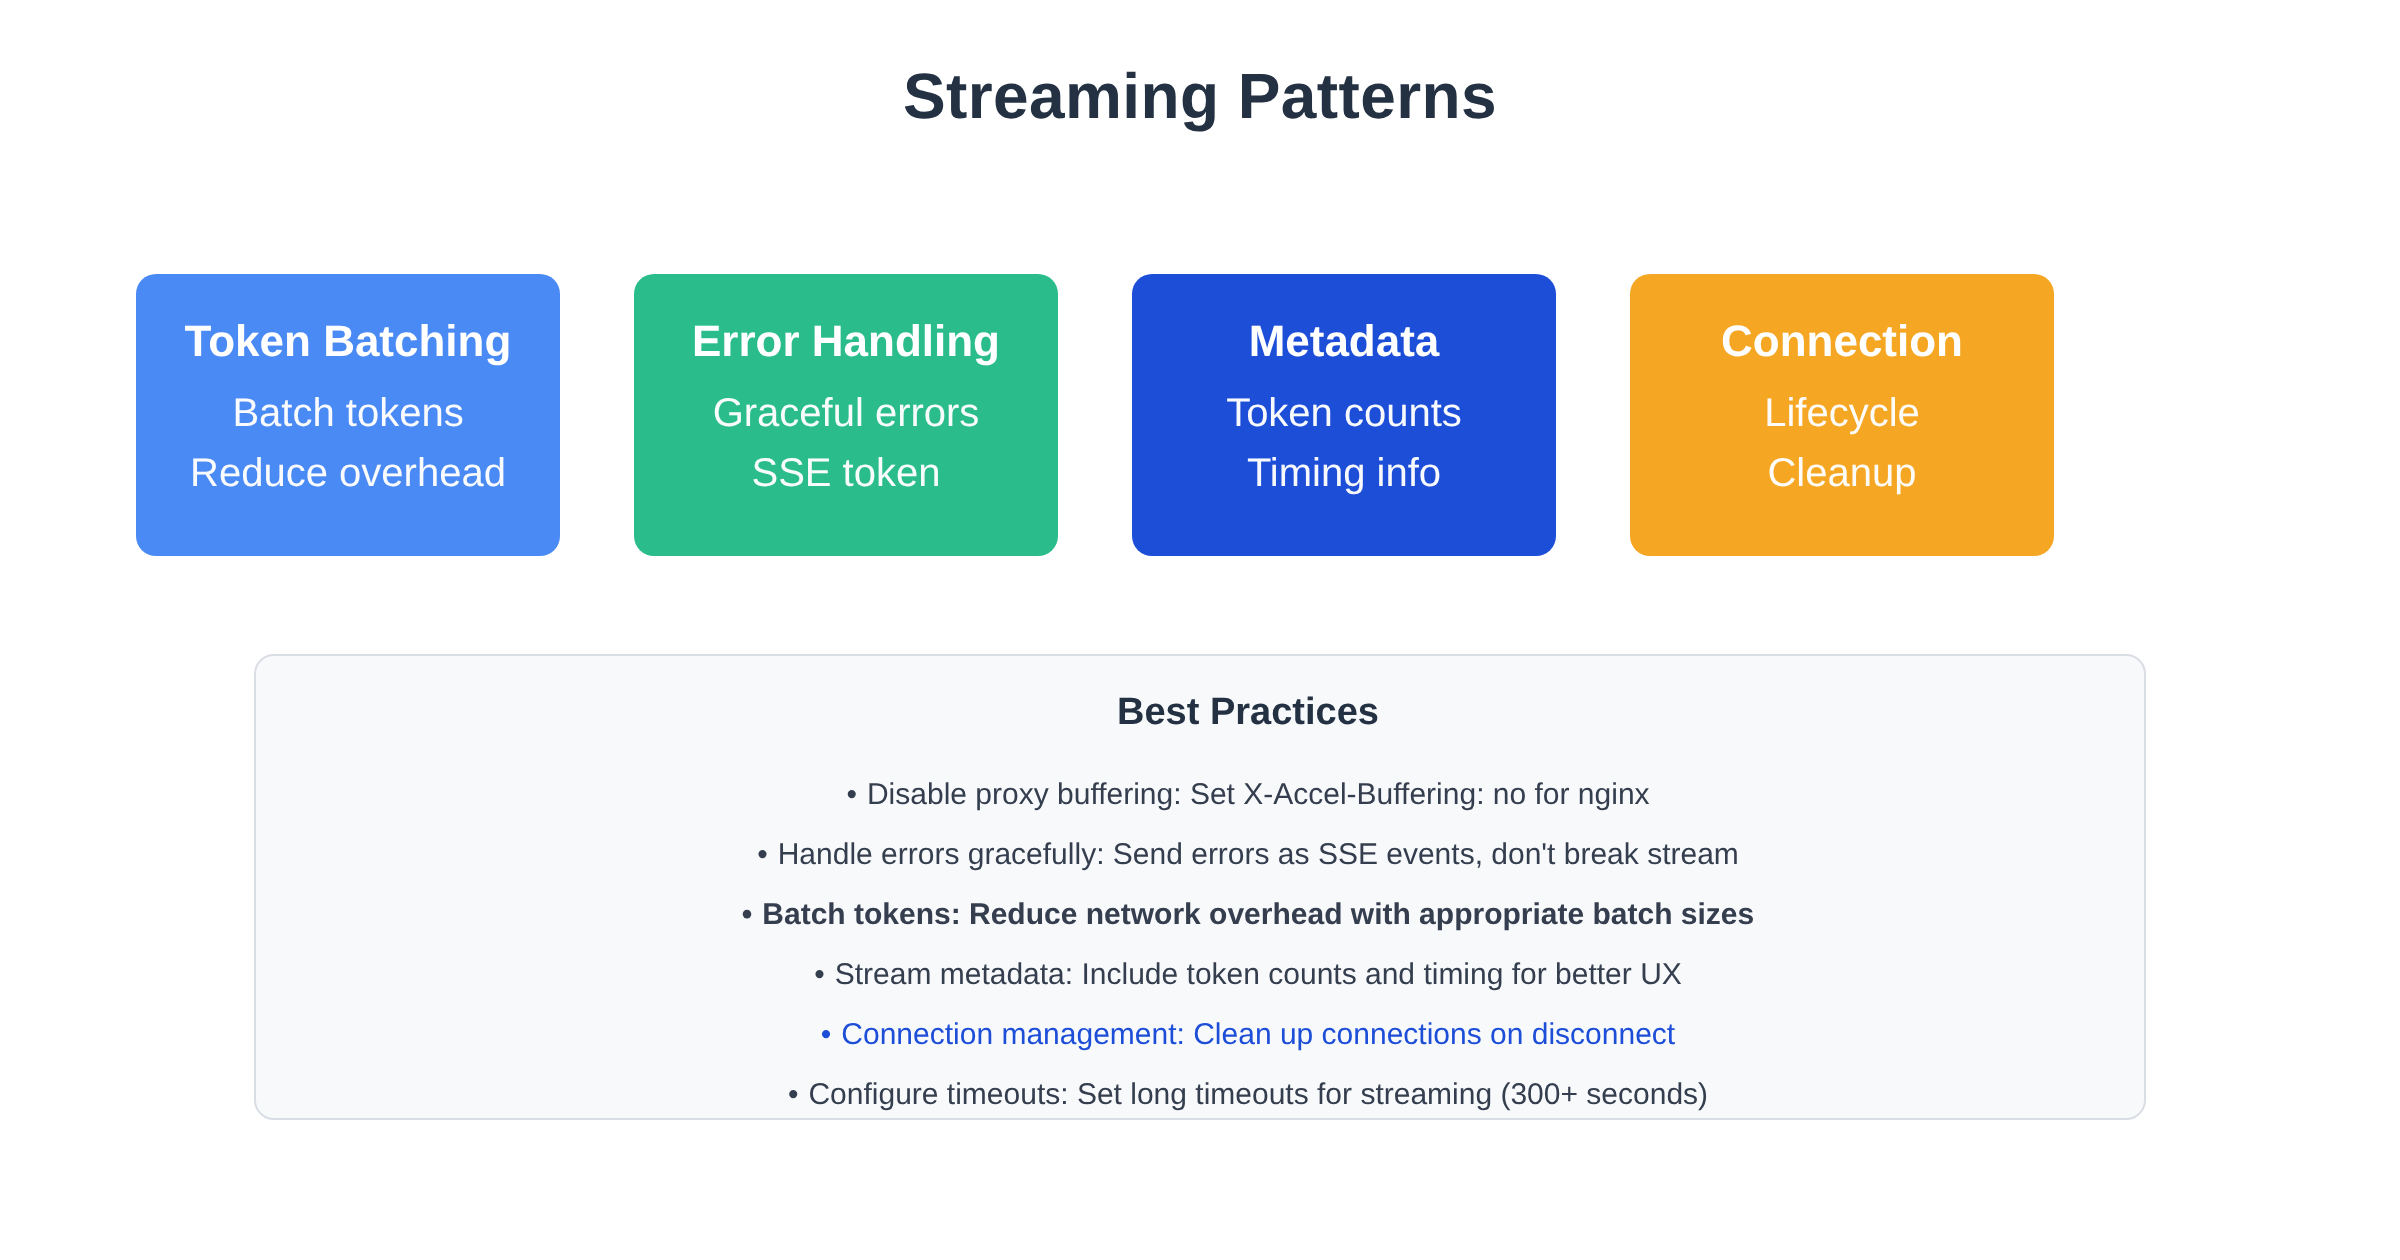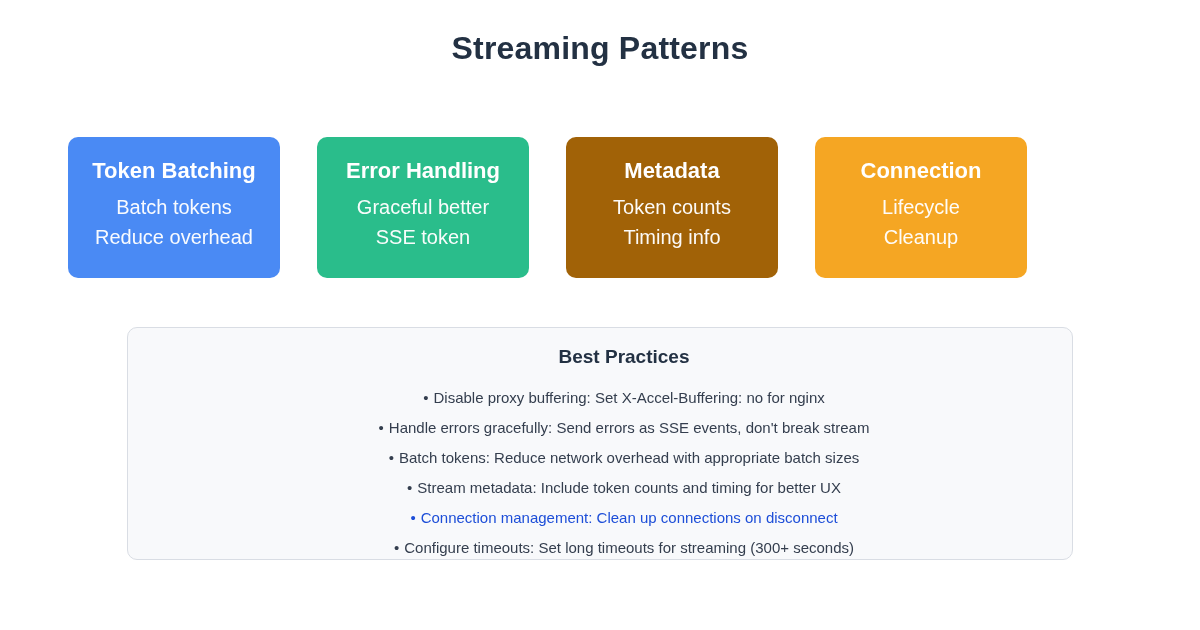--- a/index.html
+++ b/index.html
@@ -84,25 +84,25 @@
 <div class="cards-row">
 
   <div class="pattern-card" style="background-color: rgb(74, 138, 244);">
     <div class="card-title">Token Batching</div>
     <div class="card-line">Batch tokens</div>
     <div class="card-line">Reduce overhead</div>
   </div>
 
   <div class="pattern-card" style="background-color: rgb(42, 189, 139);">
     <div class="card-title">Error Handling</div>
-    <div class="card-line">Graceful better</div>
+    <div class="card-line">Graceful errors</div>
     <div class="card-line">SSE token</div>
   </div>
 
-  <div class="pattern-card" style="background-color: #a16207;">
+  <div class="pattern-card" style="background-color: #1d4ed8;">
     <div class="card-title">Metadata</div>
     <div class="card-line">Token counts</div>
     <div class="card-line">Timing info</div>
   </div>
 
   <div class="pattern-card" style="background-color: rgb(245, 166, 35);">
     <div class="card-title">Connection</div>
     <div class="card-line">Lifecycle</div>
     <div class="card-line">Cleanup</div>
   </div>
@@ -111,21 +111,21 @@
 
 <div class="best-practices" style="background-color: rgb(248, 249, 251); border-color: rgb(217, 221, 228);">
   <h2 class="bp-title" style="color: rgb(35, 49, 67);">Best Practices</h2>
   <ul class="bp-list">
     <li class="bp-item" style="color: rgb(52, 62, 78);">
       <span class="bullet">•</span><span>Disable proxy buffering: Set X-Accel-Buffering: no for nginx</span>
     </li>
     <li class="bp-item" style="color: rgb(52, 62, 78);">
       <span class="bullet">•</span><span>Handle errors gracefully: Send errors as SSE events, don't break stream</span>
     </li>
-    <li class="bp-item" style="color: rgb(52, 62, 78);">
+    <li class="bp-item" style="color: rgb(52, 62, 78); font-weight: bold;">
       <span class="bullet">•</span><span>Batch tokens: Reduce network overhead with appropriate batch sizes</span>
     </li>
     <li class="bp-item" style="color: rgb(52, 62, 78);">
       <span class="bullet">•</span><span>Stream metadata: Include token counts and timing for better UX</span>
     </li>
     <li class="bp-item" style="color: #1d4ed8;">
       <span class="bullet">•</span><span>Connection management: Clean up connections on disconnect</span>
     </li>
     <li class="bp-item" style="color: rgb(52, 62, 78);">
       <span class="bullet">•</span><span>Configure timeouts: Set long timeouts for streaming (300+ seconds)</span>

